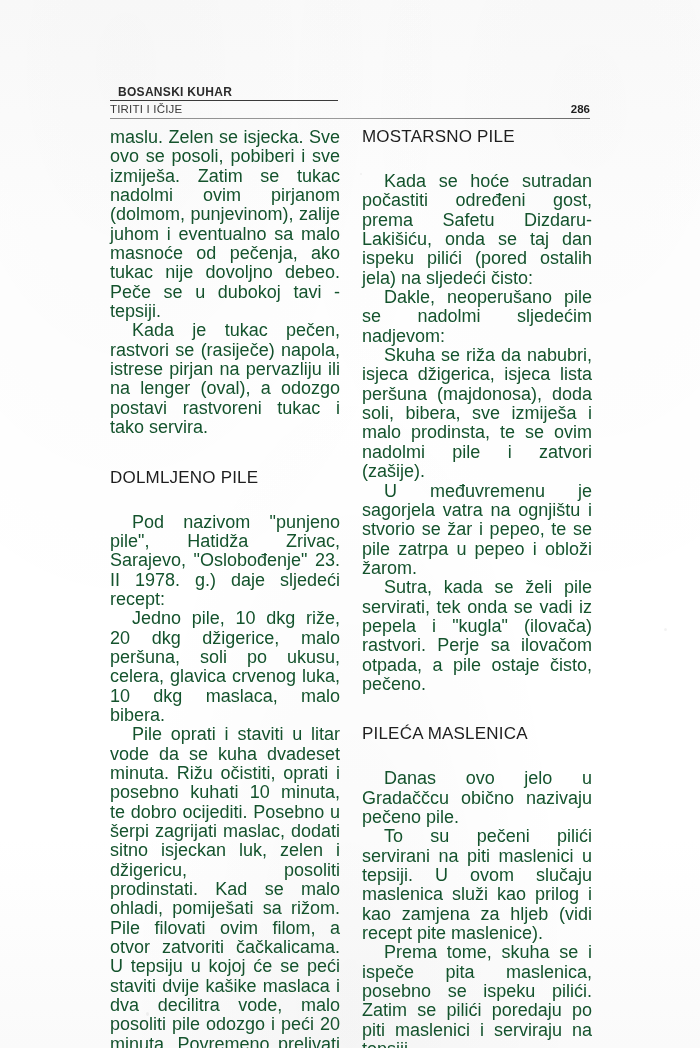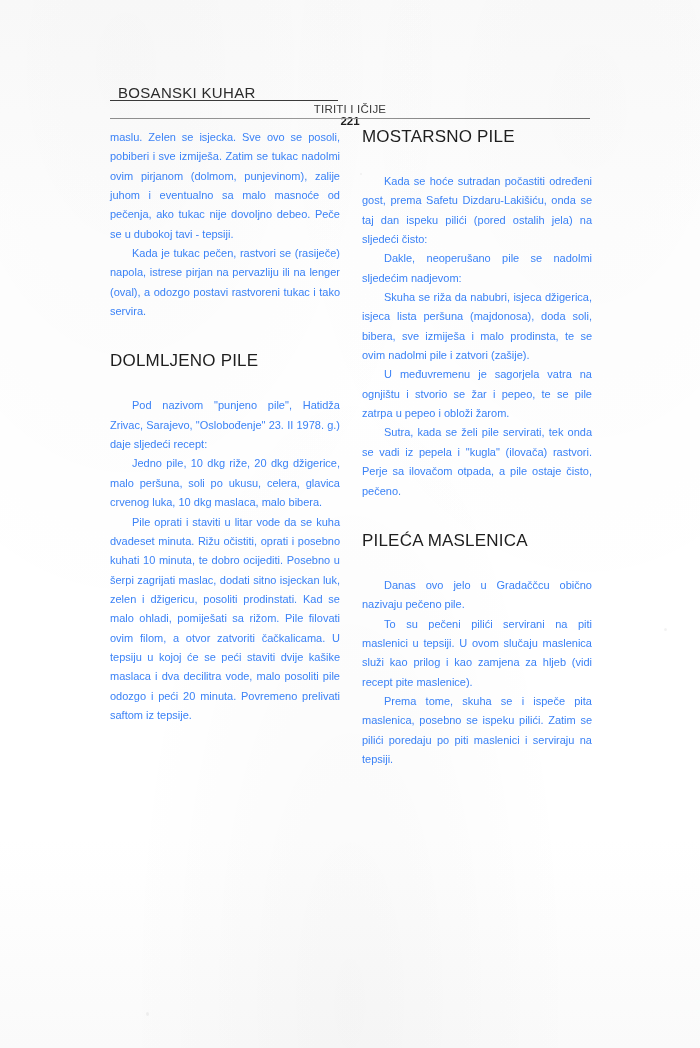--- a/index.html
+++ b/index.html
@@ -36,22 +36,22 @@
   }
 
   
   .header {
     position: absolute;
     left: 110px;
     top: 86px;
     width: 480px;
   }
   .header-title {
-    font-size: 15px;
-    font-weight: normal;
+    font-size: 12px;
+    font-weight: bold;
     letter-spacing: 0.3px;
     color: #2b2b2b;
     line-height: 13px;
     padding-left: 8px;
   }
   .rule-short {
     width: 228px;
     height: 1px;
     background: #3a3a3a;
     margin-top: 1px;
@@ -61,23 +61,22 @@
     left: 0;
     top: 15px;
     width: 480px;
     height: 1px;
     background: linear-gradient(90deg, #8d8d8d 0%, #9a9a9a 48%, #6a6a6a 100%);
   }
   .runhead-row {
     position: relative;
     display: flex;
     justify-content: space-between;
-    align-items: center;
+    align-items: flex-start;
     margin-top: 2px;
-    flex-direction: column;
   }
   .runhead {
     font-size: 11.5px;
     color: #3a3a3a;
     letter-spacing: 0.2px;
   }
   .page-number {
     font-size: 11.5px;
     font-weight: bold;
     color: #1f1f1f;
@@ -90,23 +89,23 @@
     top: 128px;
     width: 482px;
     display: flex;
     gap: 22px;
   }
   .column {
     width: 230px;
   }
   p.para {
     margin: 0;
-    font-size: 11px;
+    font-size: 18px;
     line-height: 19.35px;
-    color: #3b82f6;
+    color: #14532d;
     text-align: justify;
     text-indent: 22px;
     -webkit-hyphens: none;
     hyphens: none;
   }
   p.para.noindent {
     text-indent: 0;
   }
   h2.section {
     margin: 0;
@@ -127,21 +126,21 @@
   <div class="speck" style="left:146px;top:1012px;width:3px;height:4px;"></div>
   <div class="speck" style="left:664px;top:628px;width:3px;height:3px;"></div>
   <div class="speck" style="left:360px;top:173px;width:2px;height:2px;"></div>
 
   <div class="header">
     <div class="header-title">BOSANSKI KUHAR</div>
     <div class="rule-short"></div>
     <div class="runhead-row">
       <div class="rule-long"></div>
       <span class="runhead">TIRITI I IČIJE</span>
-      <span class="page-number">221</span>
+      <span class="page-number">286</span>
     </div>
   </div>
 
   <div class="columns">
     <div class="column" id="left-column">
         <p class="para noindent">maslu. Zelen se isjecka. Sve ovo se posoli, pobiberi i sve izmiješa. Zatim se tukac nadolmi ovim pirjanom (dolmom, punjevinom), zalije juhom i eventualno sa malo masnoće od pečenja, ako tukac nije dovoljno debeo. Peče se u dubokoj tavi - tepsiji.</p>
         <p class="para">Kada je tukac pečen, rastvori se (rasiječe) napola, istrese pirjan na pervazliju ili na lenger (oval), a odozgo postavi rastvoreni tukac i tako servira.</p>
         <div class="sp-before-heading"></div>
         <h2 class="section">DOLMLJENO PILE</h2>
         <div class="sp-after-heading"></div>

